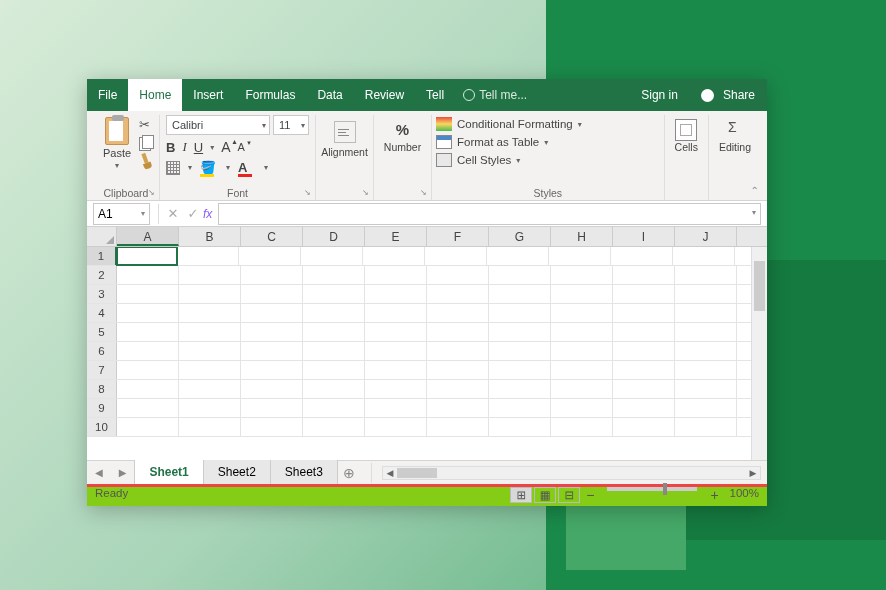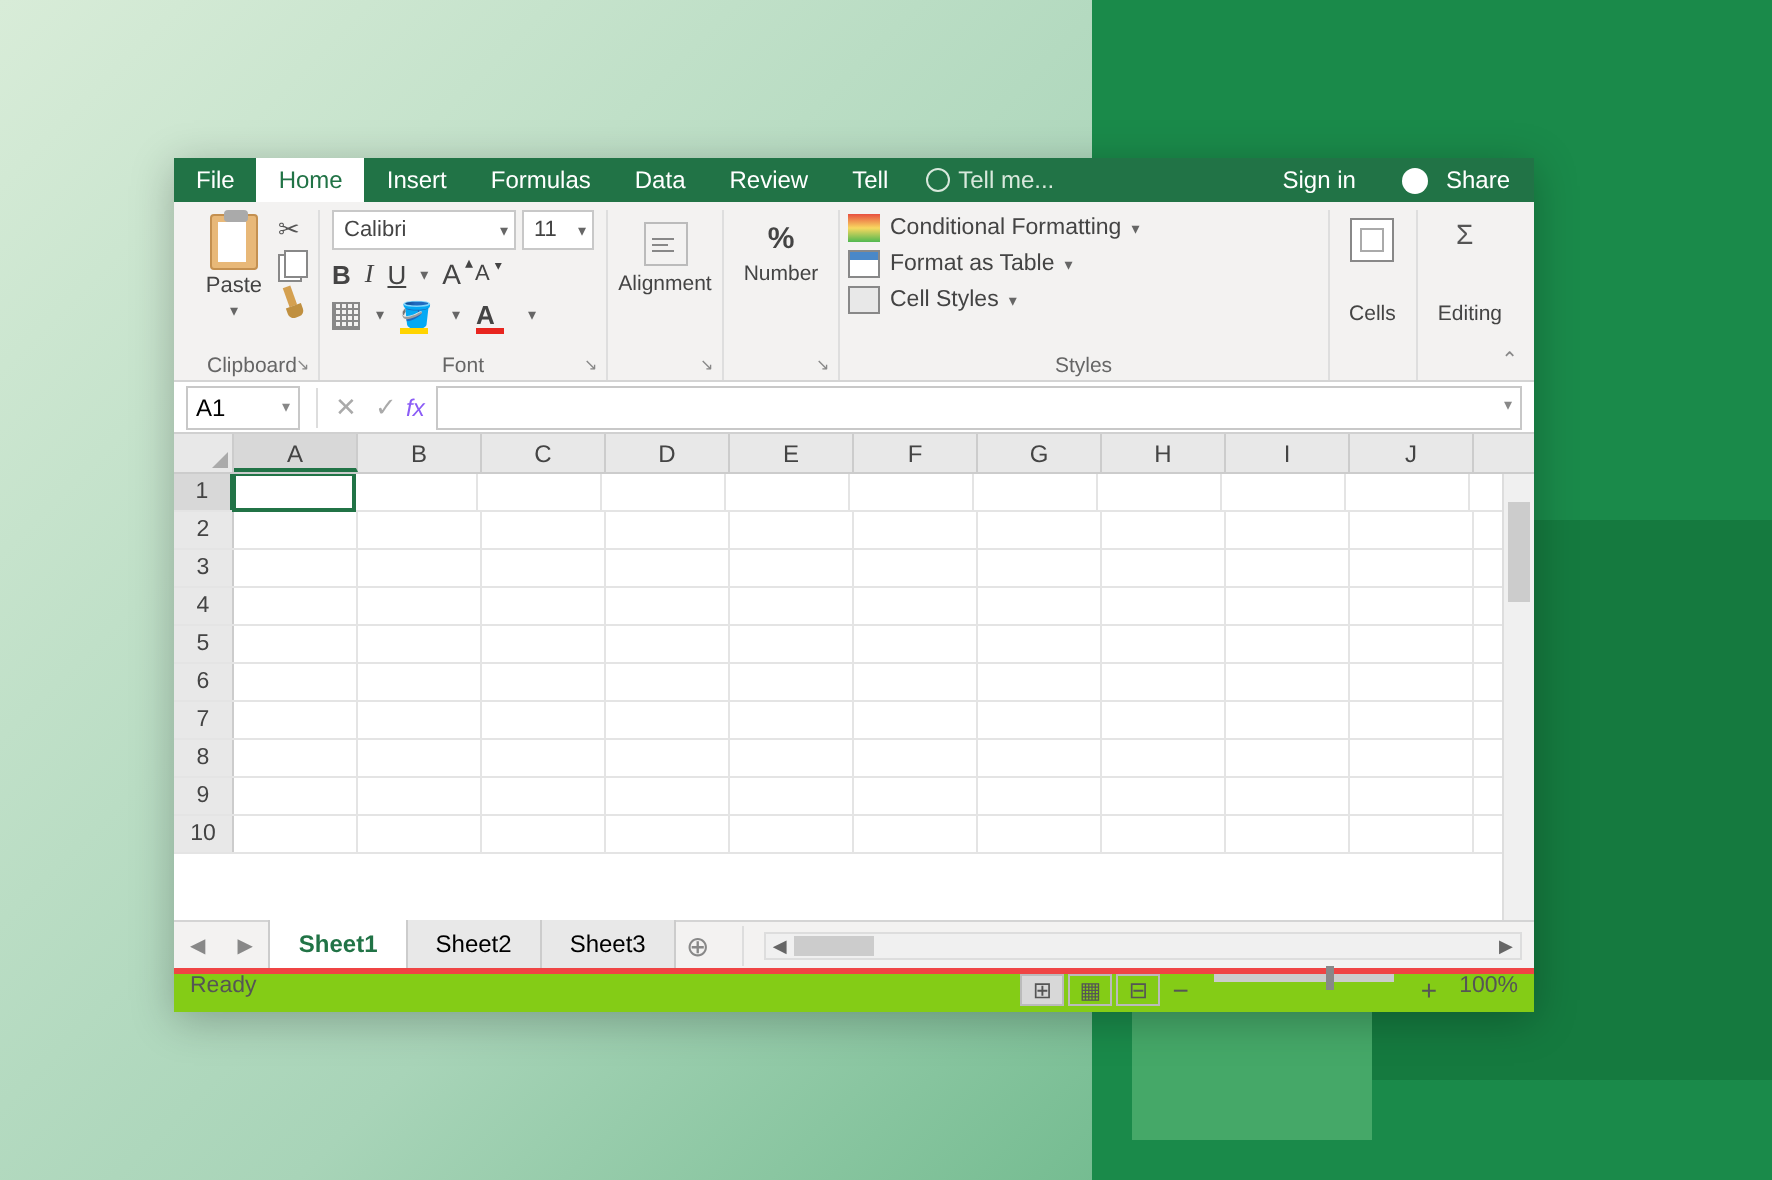--- a/index.html
+++ b/index.html
@@ -2,21 +2,21 @@
 <html><head>
 <meta charset="utf-8">
 <style>
 *{box-sizing:border-box;margin:0;padding:0;font-family:"Segoe UI",Arial,sans-serif}
 body{width:886px;height:590px;overflow:hidden;position:relative}
 .bg{position:absolute;inset:0;background:linear-gradient(135deg,#d8ecd8 0%,#a8d4b8 50%,#4aa870 100%)}
 .bg-block1{position:absolute;right:0;top:0;width:340px;height:590px;background:#1a8a4a}
 .bg-block2{position:absolute;right:0;top:260px;width:280px;height:280px;background:#157a3f}
 .bg-block3{position:absolute;right:200px;bottom:20px;width:120px;height:120px;background:#45a868}
 .excel{position:absolute;left:87px;top:79px;width:680px;height:427px;background:#fff;box-shadow:0 4px 20px rgba(0,0,0,.25);display:flex;flex-direction:column}
-.ribbon-tabs{height:22px;background:#217346;display:flex;align-items:stretch;color:#fff;font-size:12px}
+.ribbon-tabs{height:32px;background:#217346;display:flex;align-items:stretch;color:#fff;font-size:12px}
 .tab{padding:0 11px;display:flex;align-items:center;cursor:pointer}
 .tab.active{background:#fff;color:#217346}
 .tab-spacer{flex:1}
 .tellme{display:flex;align-items:center;gap:4px;padding:0 8px;color:#d8e8dc}
 .bulb{width:12px;height:12px;border:1px solid #d8e8dc;border-radius:50%;position:relative}
 .share{display:flex;align-items:center;gap:9px;padding:0 12px}
 .person{width:13px;height:13px;background:#fff;border-radius:50%;position:relative}
 .ribbon-body{height:90px;background:#f3f2f1;border-bottom:1px solid #d4d4d4;display:flex;padding:4px 6px 0;font-size:11px;color:#444;position:relative}
 .rgroup{display:flex;flex-direction:column;border-right:1px solid #dedede;padding:0 6px 14px;position:relative}
 .rgroup-label{position:absolute;bottom:1px;left:0;right:0;text-align:center;font-size:10.5px;color:#666}
@@ -30,21 +30,21 @@
 .mini-col{display:flex;flex-direction:column;gap:4px;padding-top:2px}
 .scissors{width:14px;height:14px;color:#555;font-size:13px}
 .copy-icn{width:14px;height:14px;position:relative}
 .copy-icn::before{content:"";position:absolute;width:10px;height:12px;border:1px solid #888;background:#fff;top:2px;left:0}
 .copy-icn::after{content:"";position:absolute;width:10px;height:12px;border:1px solid #888;background:#fff;top:0;left:3px}
 .brush{width:14px;height:16px;position:relative;transform:rotate(-20deg)}
 .brush::before{content:"";position:absolute;width:4px;height:10px;background:#d4a050;top:0;left:5px}
 .brush::after{content:"";position:absolute;width:8px;height:6px;background:#c09040;bottom:0;left:3px;border-radius:0 0 3px 3px}
 .font-top{display:flex;gap:3px;align-items:center;margin-bottom:4px}
 .combo{height:20px;border:1px solid #c8c8c8;background:#fff;display:flex;align-items:center;padding:0 3px 0 5px;font-size:11px}
-.combo.font{width:92px}
+.combo.font{width:104px}
 .combo.size{width:36px}
 .combo .arr{margin-left:auto;font-size:8px;color:#666}
 .font-mid{display:flex;gap:7px;align-items:center;margin-bottom:5px}
 .bold{font-weight:bold;font-size:13px}
 .ital{font-style:italic;font-family:serif;font-size:13px}
 .under{text-decoration:underline;font-size:13px}
 .bigA{font-size:14px;position:relative}
 .bigA sup{font-size:8px;position:absolute;top:-2px;right:-6px}
 .smallA{font-size:11px;position:relative}
 .smallA sup{font-size:7px;position:absolute;top:-2px;right:-6px}
@@ -60,21 +60,21 @@
 .align-box{width:22px;height:22px;border:1px solid #bbb;display:flex;flex-direction:column;justify-content:center;gap:2px;padding:3px}
 .align-box span{height:1px;background:#888}
 .pct{font-size:15px;font-weight:bold}
 .styles-group{flex:1;display:flex;flex-direction:column;gap:4px;padding:2px 4px 14px}
 .style-row{display:flex;align-items:center;gap:5px;font-size:11.5px}
 .style-icn{width:16px;height:14px;position:relative}
 .cf-icn{background:linear-gradient(#e85040,#f8d860,#50b850)}
 .fat-icn{background:#fff;border:1px solid #888}
 .fat-icn::before{content:"";position:absolute;top:0;left:0;right:0;height:4px;background:#4a88c8}
 .cs-icn{border:1px solid #888;background:#e8e8e8}
-.cells-group,.edit-group{display:flex;flex-direction:column;align-items:center;gap:20px;padding:4px 10px 22px}
+.cells-group,.edit-group{display:flex;flex-direction:column;align-items:center;gap:0;padding:4px 10px 22px}
 .cells-icn{width:22px;height:22px;background:#fff;border:1px solid #888;position:relative}
 .cells-icn::before{content:"";position:absolute;inset:4px;border:1px solid #aaa}
 .edit-icn{width:22px;height:22px;position:relative}
 .edit-icn::before{content:"Σ";position:absolute;font-size:14px;top:0;left:4px;color:#555}
 .collapse-arr{position:absolute;right:8px;bottom:4px;font-size:10px;color:#888}
 .formula-bar{height:26px;background:#fff;border-bottom:1px solid #d0d0d0;display:flex;align-items:center;font-size:12px}
 .namebox{width:57px;height:22px;border:1px solid #c8c8c8;margin:0 4px 0 6px;display:flex;align-items:center;padding:0 4px}
 .namebox .arr{margin-left:auto;font-size:8px;color:#888}
 .fb-sep{width:1px;height:20px;background:#ddd;margin:0 4px}
 .fb-btn{width:20px;text-align:center;color:#aaa;font-size:13px}

